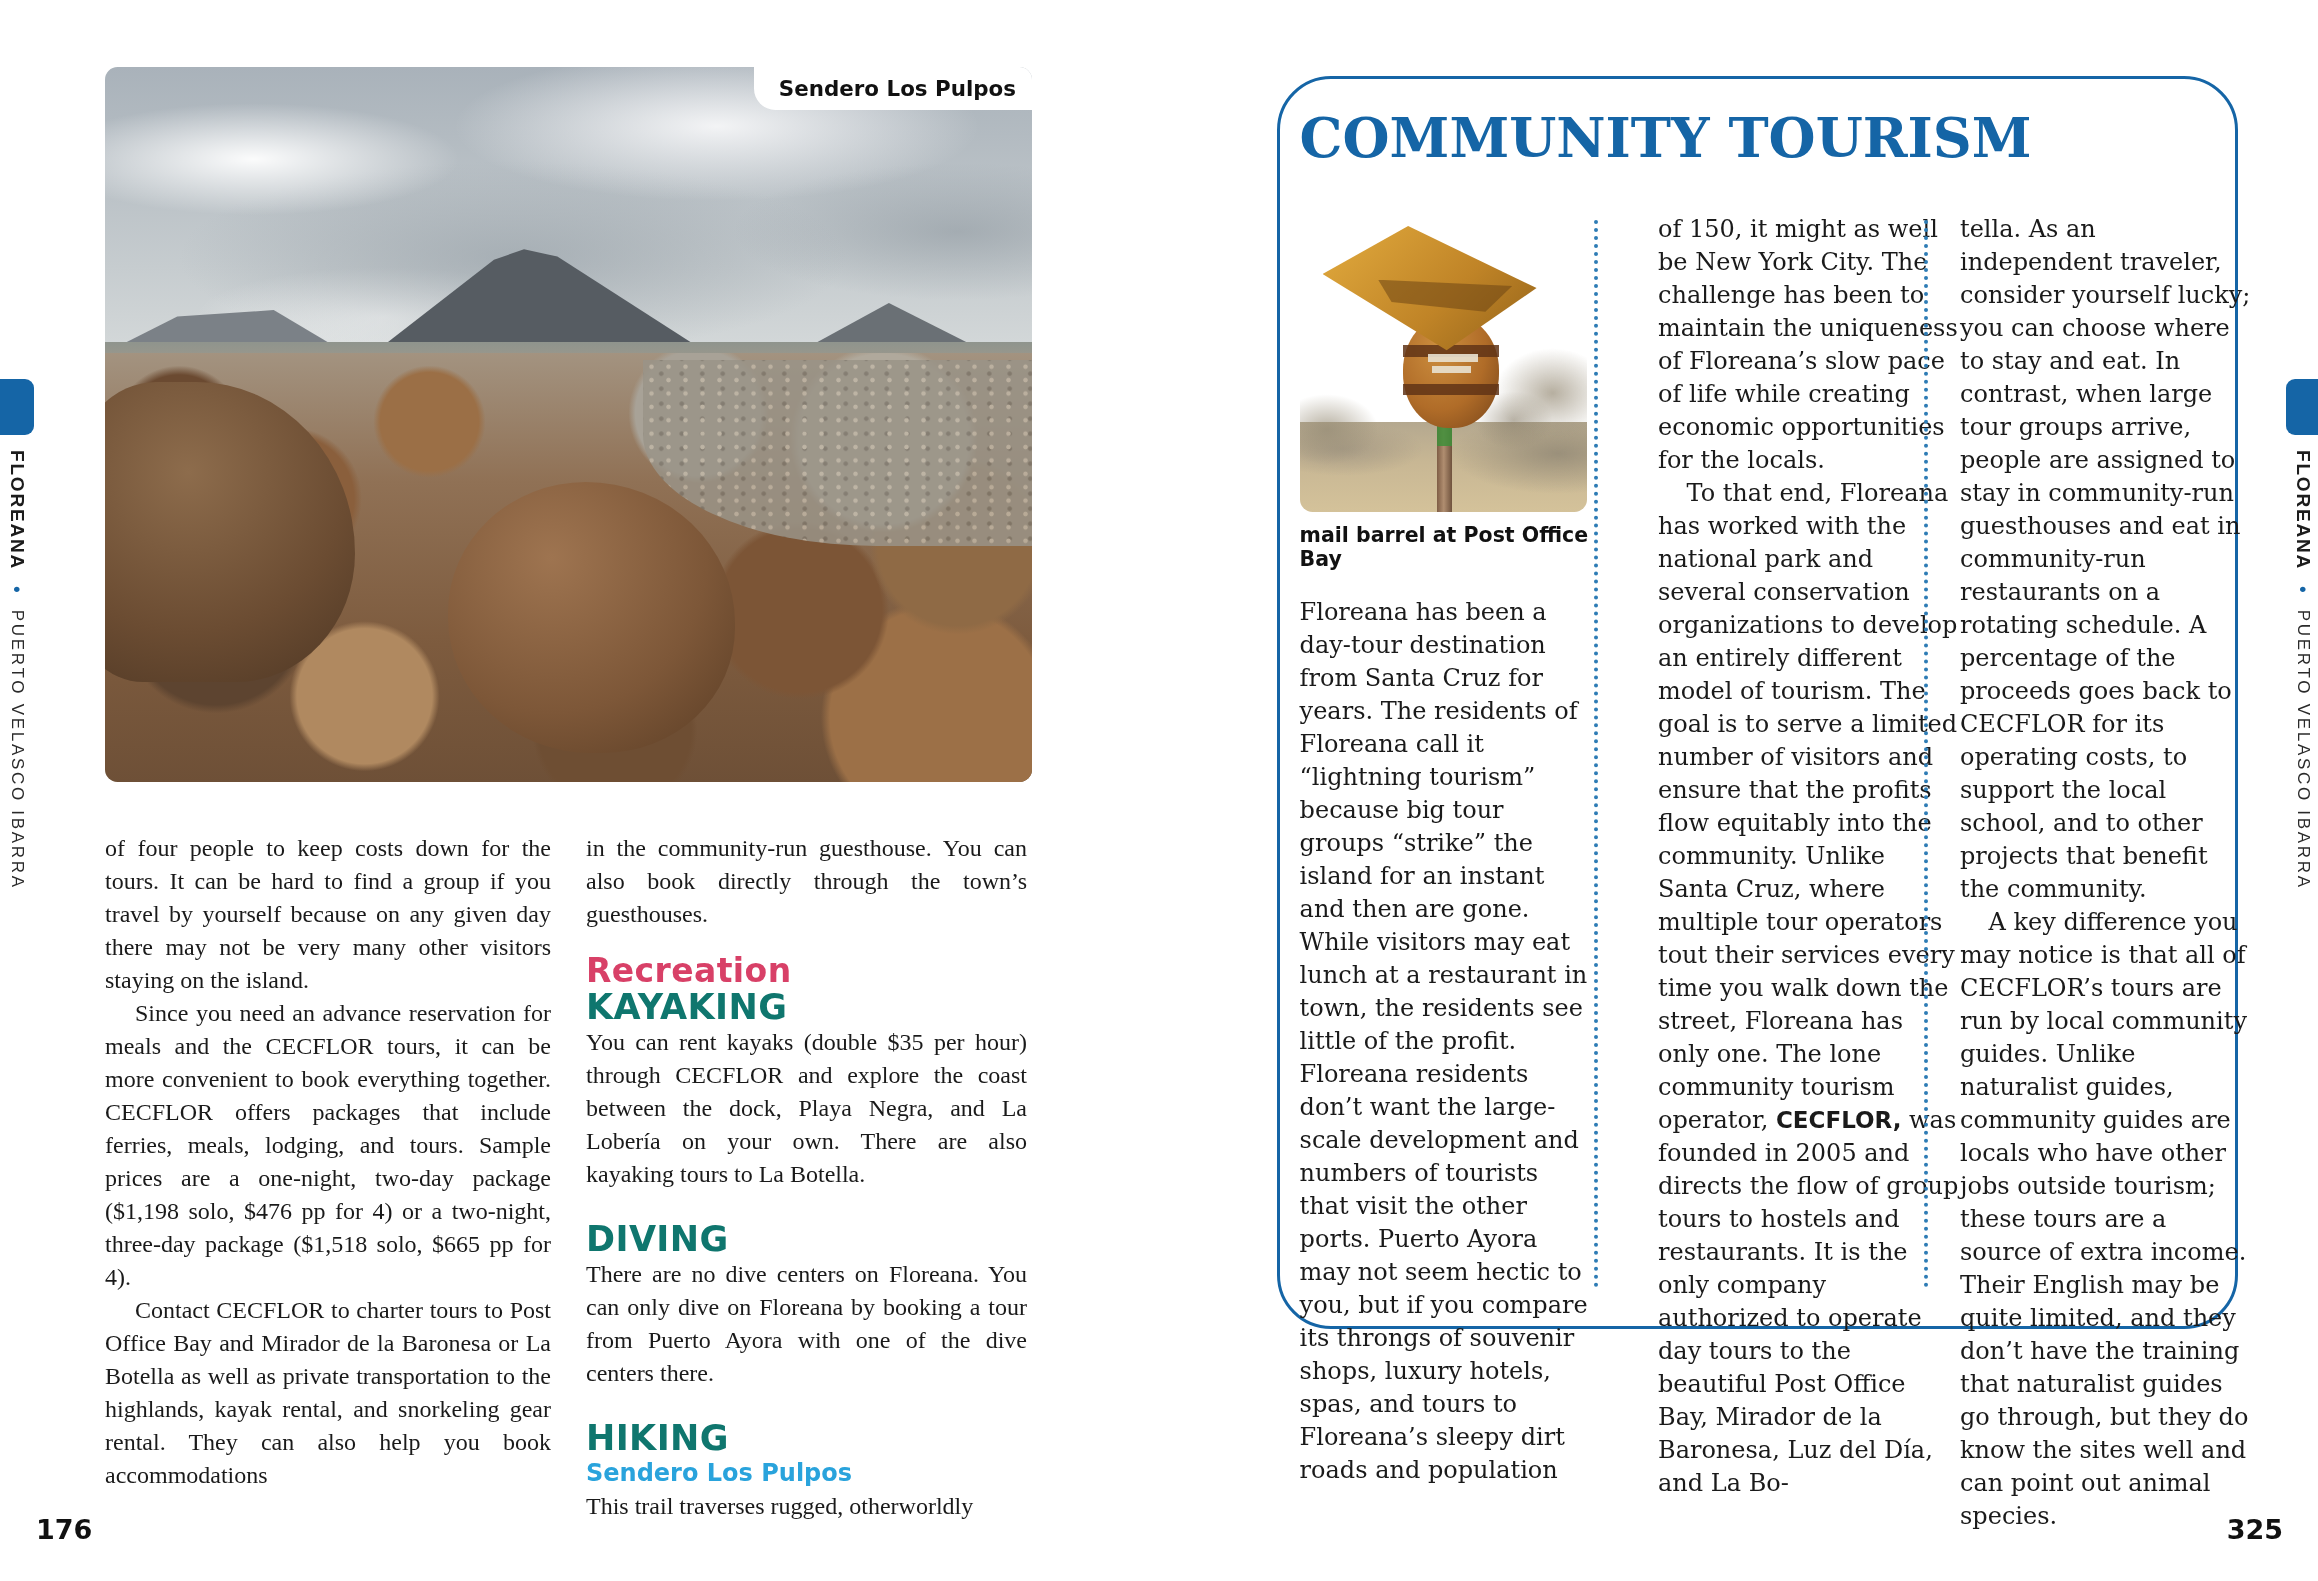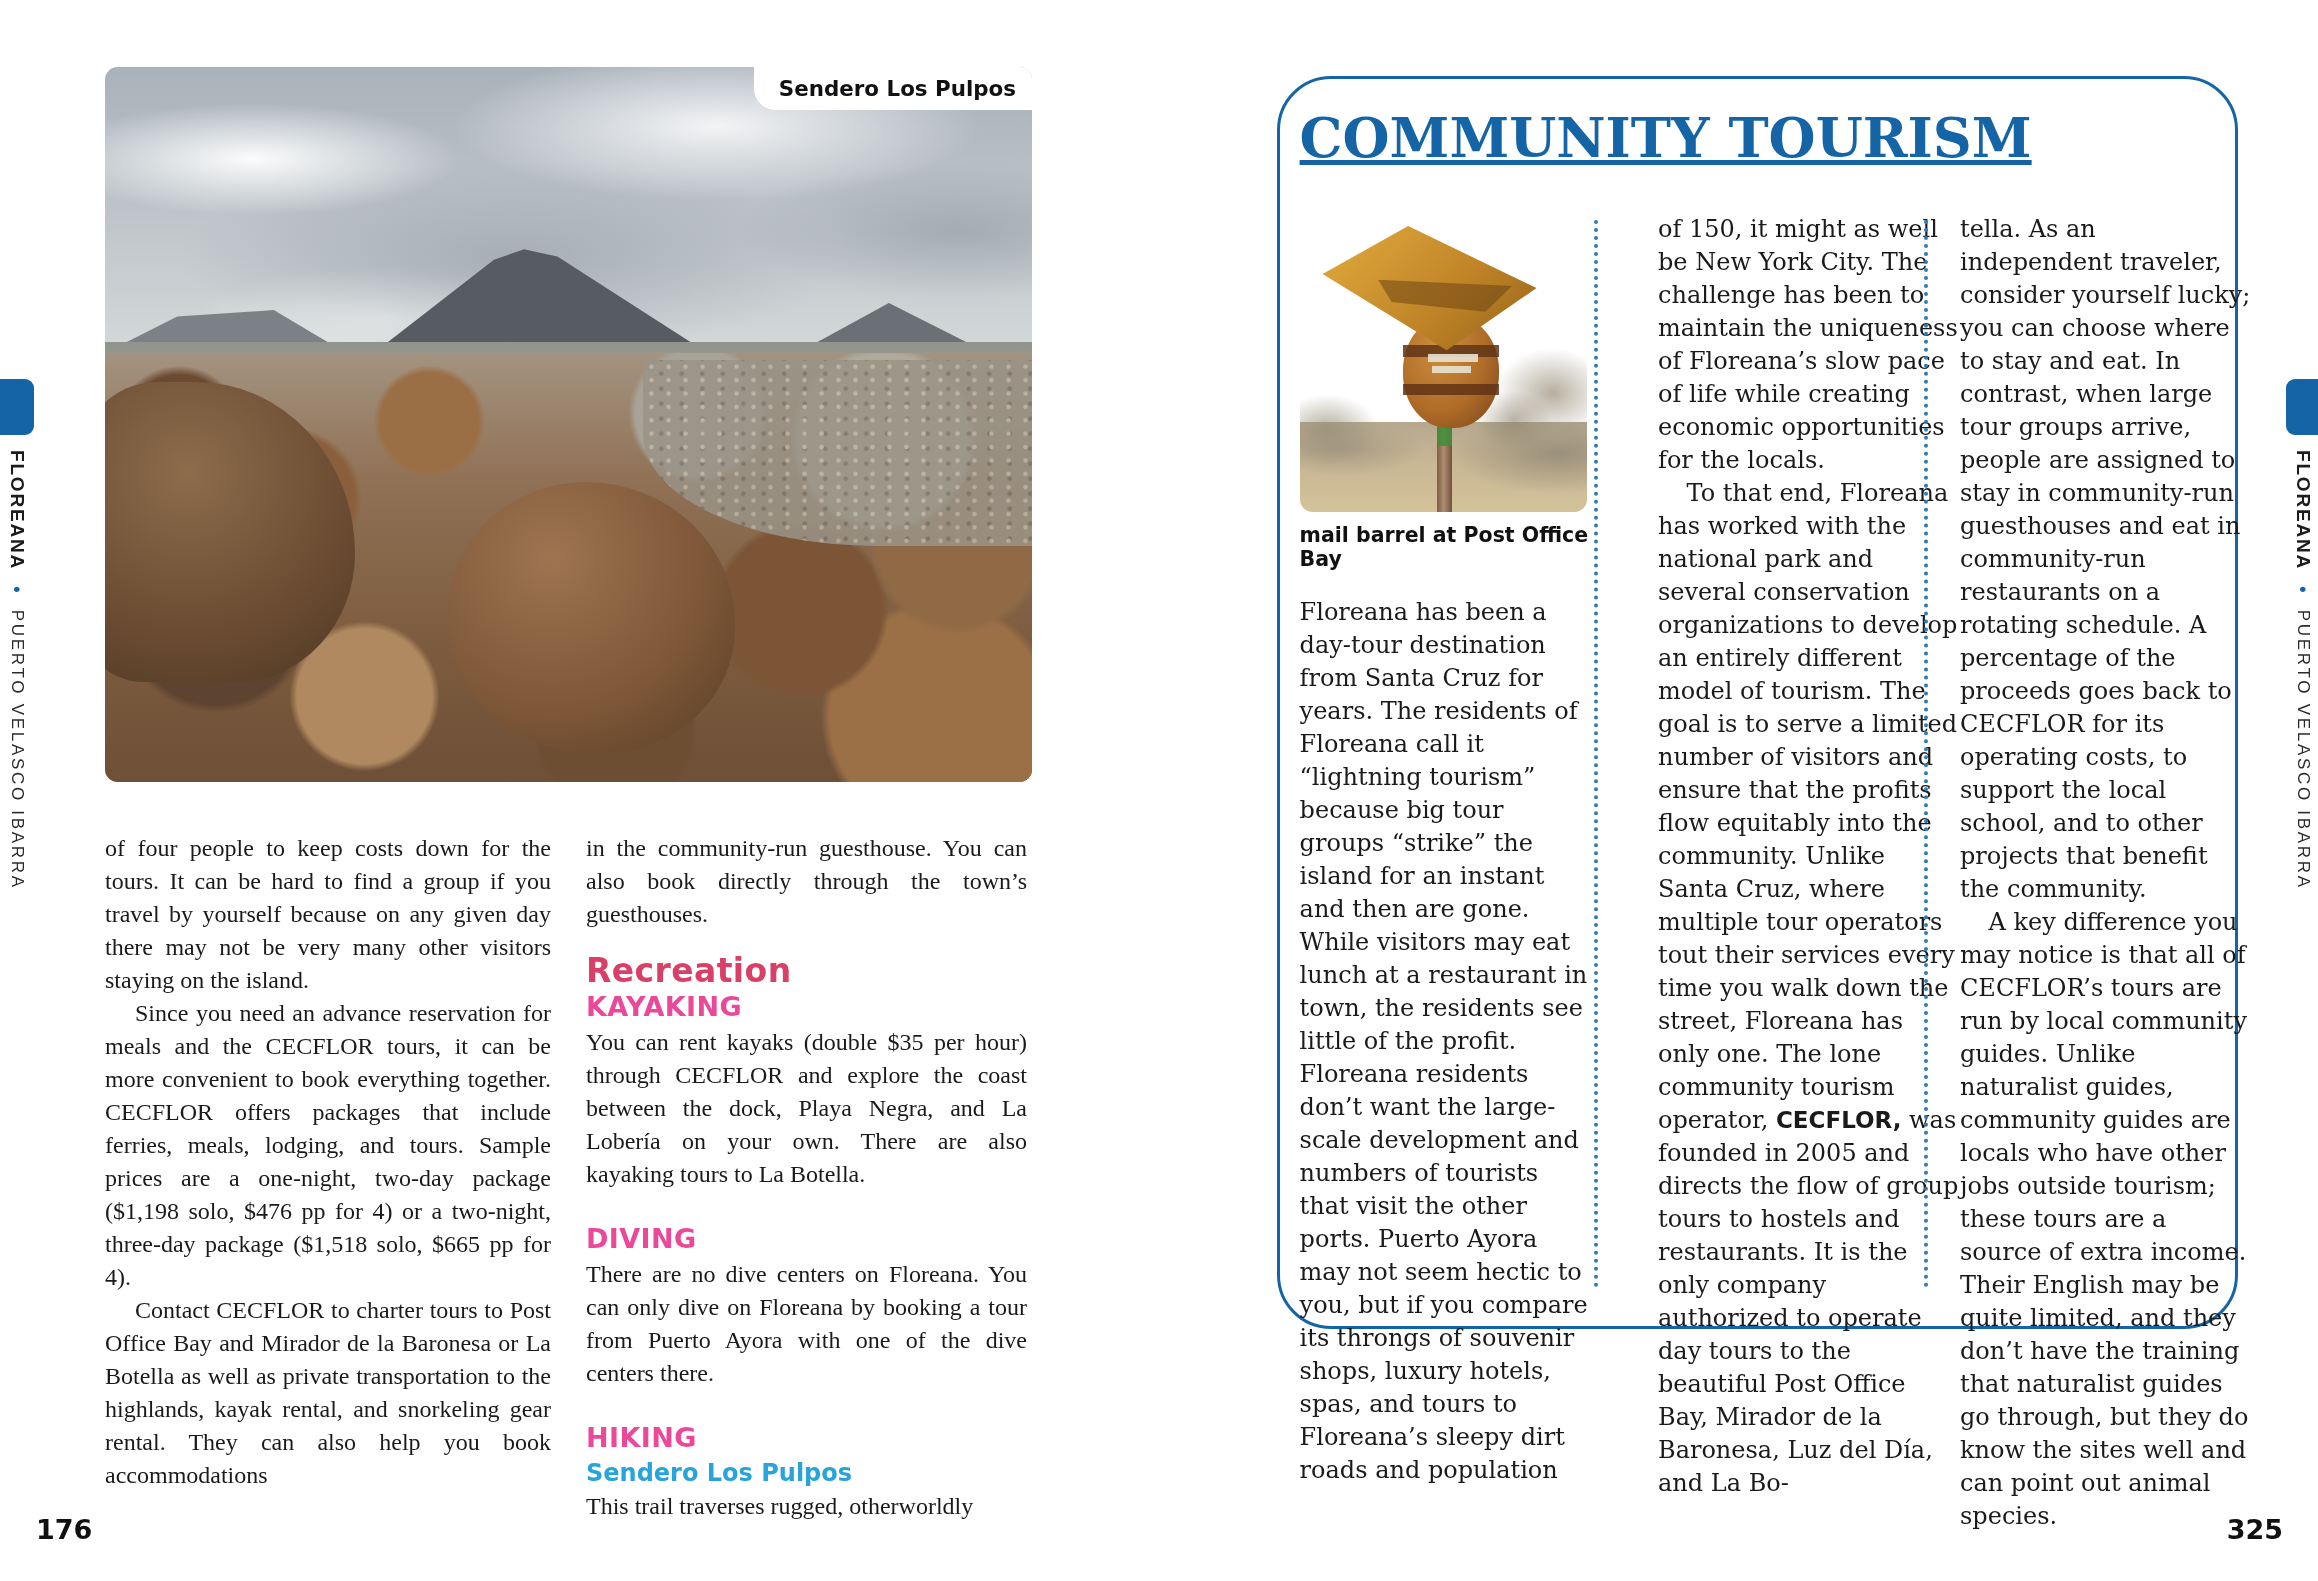--- a/index.html
+++ b/index.html
@@ -73,35 +73,35 @@
 
   
   .col{position:absolute;}
   .col p{margin:0;font-size:24px;line-height:33px;text-align:justify;}
   .col p.ind{text-indent:30px;}
   .col1{left:105px;top:832px;width:446px;}
   .col2{left:586px;top:832px;width:441px;}
   .recreation{margin:19.6px 0 0;font-family:"DejaVu Sans","Liberation Sans",sans-serif;
       font-weight:800;font-size:33px;line-height:39px;color:#d84067;letter-spacing:0.4px;}
   .col2 h3{margin:1.8px 0 2.7px;font-family:"DejaVu Sans","Liberation Sans",sans-serif;
-      font-weight:800;font-size:27px;line-height:32px;color:#ec4899;letter-spacing:0.4px;}
+      font-weight:800;font-size:35px;line-height:32px;color:#0f766e;letter-spacing:0.4px;}
   .col2 h3.mt{margin-top:32px;}
   .trail{margin:5.4px 0 2.7px;font-family:"DejaVu Sans","Liberation Sans",sans-serif;
       font-weight:700;font-size:24px;line-height:28.5px;color:#29a3dc;}
   .pagenum{position:absolute;top:1514px;font-family:"DejaVu Sans","Liberation Sans",sans-serif;
       font-weight:700;font-size:27px;color:#111;}
   .pagenum.pn-left{left:36px;text-align:right;}
   .pagenum.pn-right{right:36px;}
 
   
   .tourism-box{position:absolute;left:1277px;top:76px;width:961px;height:1253px;
       border:3.6px solid #1565a6;border-radius:54px;box-sizing:border-box;}
   .box-title{position:absolute;left:19.6px;top:30px;margin:0;
       font-family:"DejaVu Serif",serif;font-weight:700;font-size:54px;line-height:59px;
-      color:#1565a6;letter-spacing:0;text-decoration:underline;}
+      color:#1565a6;letter-spacing:0;}
   .dotline{position:absolute;top:141px;height:1068px;width:0;border-left:4.5px dotted #2e7cb5;}
   .dotline.d1{left:314px;}
   .dotline.d2{left:644px;}
   .bcol p{margin:0;font-family:"DejaVu Serif",serif;font-size:24px;line-height:33px;text-align:left;}
   .bcol p.ind{text-indent:28.5px;}
   .bcol{position:absolute;}
   .bcol1{left:19.6px;top:132px;width:289px;}
   .bcol2{left:334px;top:134px;width:301px;margin-left:44px;}
   .bcol3{left:680px;top:134px;width:293px;}
   .bcol2 strong{font-family:"DejaVu Sans","Liberation Sans",sans-serif;font-size:23px;font-weight:700;}

